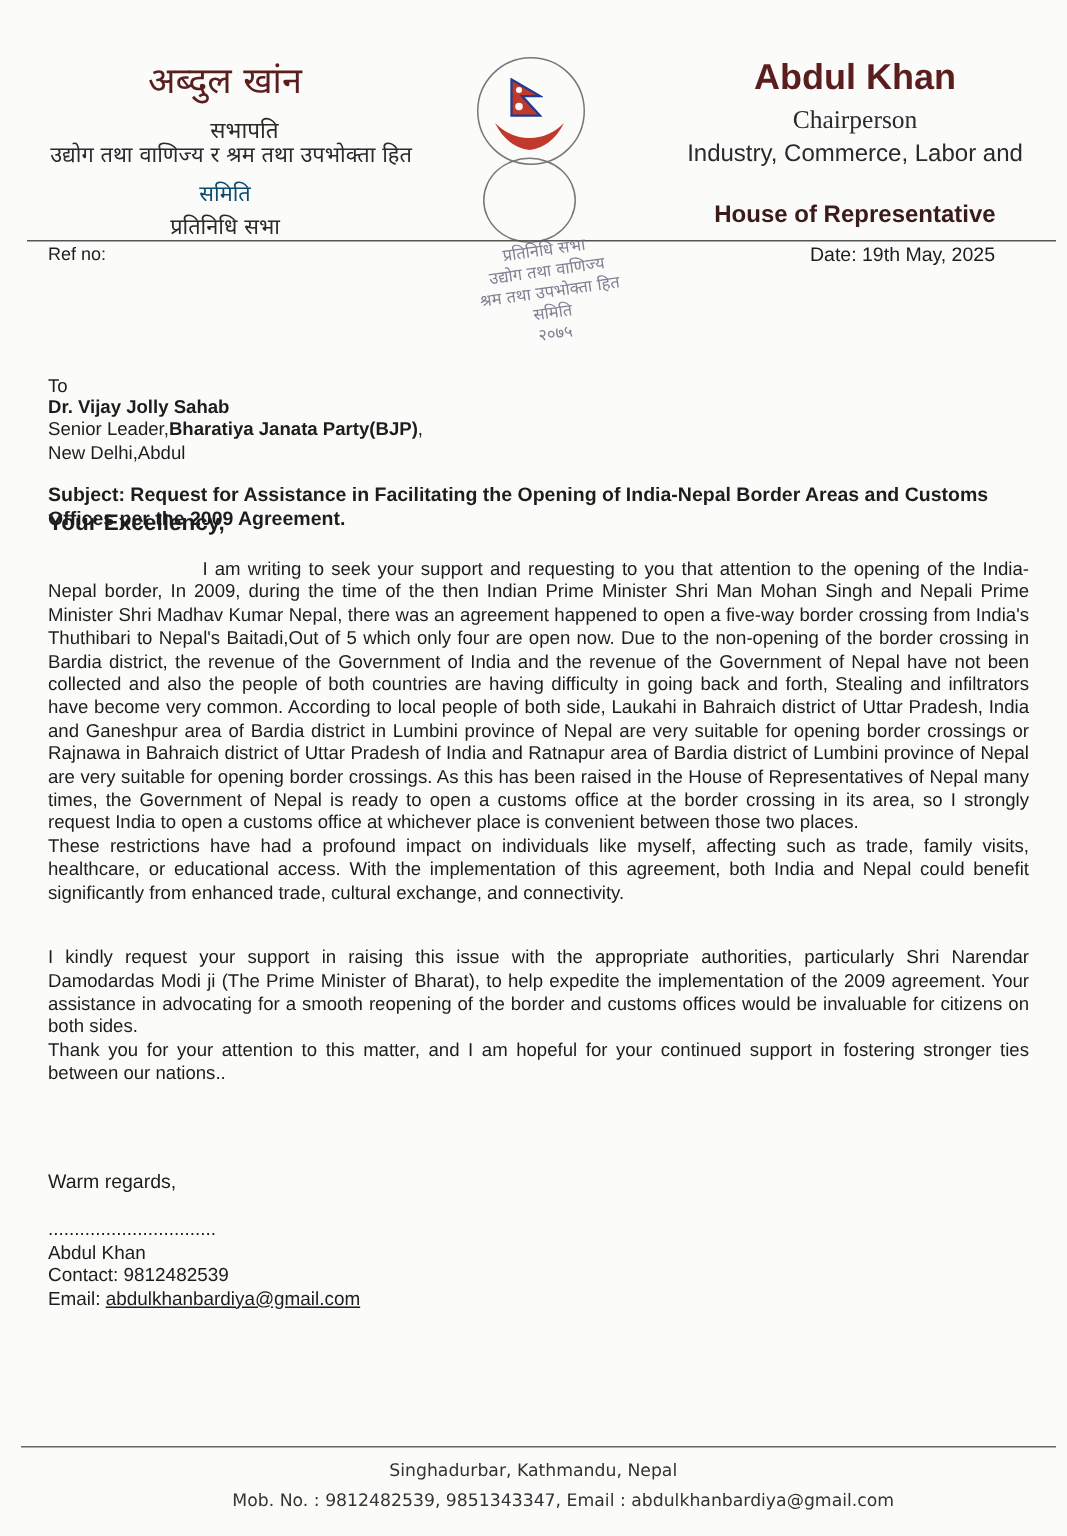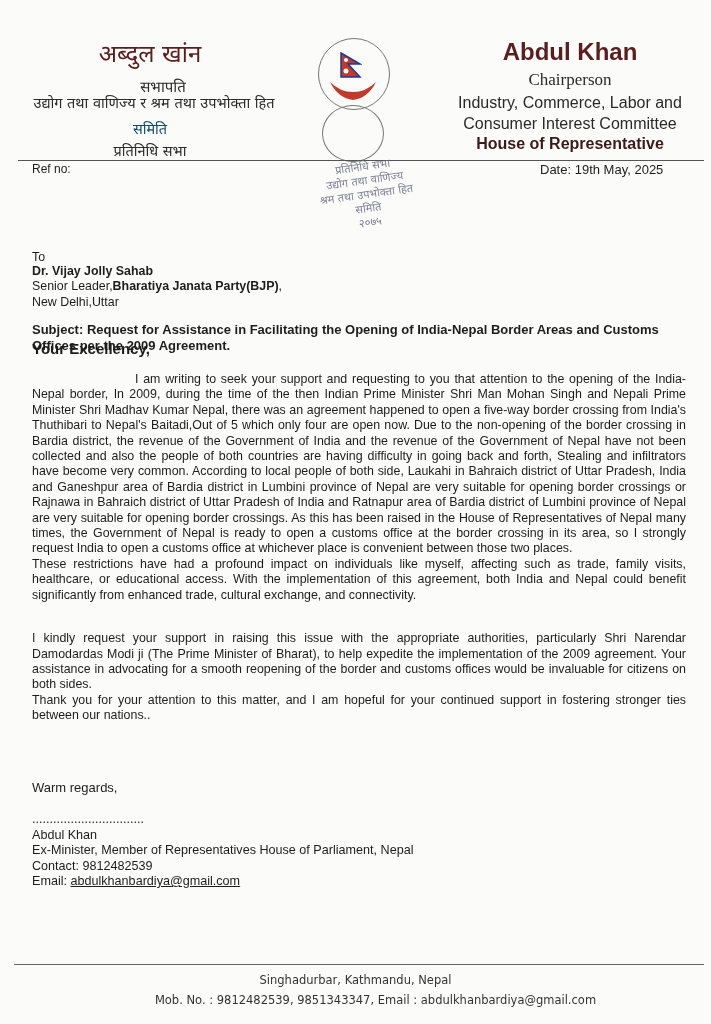--- a/index.html
+++ b/index.html
@@ -57,58 +57,56 @@
 </svg>
 <svg class="abs" style="left:328px;top:80px;width:50px;height:22px" viewBox="0 0 50 22">
   <path d="M2,2 Q10,18 25,20 Q40,18 48,2 Q38,12 25,12 Q12,12 2,2 Z" fill="#c0392b"></path>
 </svg>
 <div class="abs logo2"></div>
 
 <div class="abs en-right en-name">Abdul Khan</div>
 <div class="abs en-right en-title">Chairperson</div>
 <div class="abs en-right en-comm">
   <div>Industry, Commerce, Labor and</div>
-  <div>Consumer Interest Committee</div>
 </div>
 <div class="abs en-right en-house">House of Representative</div>
 
 <div class="abs hr-top"></div>
 <div class="abs ref">Ref no:</div>
 <div class="abs date">Date: 19th May, 2025</div>
 
 <div class="abs stamp">
   <div>प्रतिनिधि सभा</div>
   <div>उद्योग तथा वाणिज्य</div>
   <div>श्रम तथा उपभोक्ता हित समिति</div>
   <div>२०७५</div>
 </div>
 
 <div class="abs text to">To</div>
 <div class="abs text rec">
   <div style="font-weight:bold">Dr. Vijay Jolly Sahab</div>
   <div><span>Senior Leader,</span><b>Bharatiya Janata Party(BJP)</b><span>,</span></div>
-  <div>New Delhi,Uttar</div>
+  <div>New Delhi,Abdul</div>
 </div>
 
 <div class="abs subj">Subject: Request for Assistance in Facilitating the Opening of India-Nepal Border Areas and Customs Offices per the 2009 Agreement.</div>
 <div class="abs salut">Your Excellency,</div>
 
 <div class="abs text body">
   <div class="p1">I am writing to seek your support and requesting to you that attention to the opening of the India-Nepal border, In 2009, during the time of the then Indian Prime Minister Shri Man Mohan Singh and Nepali Prime Minister Shri Madhav Kumar Nepal, there was an agreement happened to open a five-way border crossing from India's Thuthibari to Nepal's Baitadi,Out of 5 which only four are open now. Due to the non-opening of the border crossing in Bardia district, the revenue of the Government of India and the revenue of the Government of Nepal have not been collected and also the people of both countries are having difficulty in going back and forth, Stealing and infiltrators have become very common. According to local people of both side, Laukahi in Bahraich district of Uttar Pradesh, India and Ganeshpur area of Bardia district in Lumbini province of Nepal are very suitable for opening border crossings or Rajnawa in Bahraich district of Uttar Pradesh of India and Ratnapur area of Bardia district of Lumbini province of Nepal are very suitable for opening border crossings. As this has been raised in the House of Representatives of Nepal many times, the Government of Nepal is ready to open a customs office at the border crossing in its area, so I strongly request India to open a customs office at whichever place is convenient between those two places.</div>
   <div>These restrictions have had a profound impact on individuals like myself, affecting such as trade, family visits, healthcare, or educational access. With the implementation of this agreement, both India and Nepal could benefit significantly from enhanced trade, cultural exchange, and connectivity.</div>
   <div class="gap"></div>
   <div>I kindly request your support in raising this issue with the appropriate authorities, particularly Shri Narendar Damodardas Modi ji (The Prime Minister of Bharat), to help expedite the implementation of the 2009 agreement. Your assistance in advocating for a smooth reopening of the border and customs offices would be invaluable for citizens on both sides.</div>
   <div>Thank you for your attention to this matter, and I am hopeful for your continued support in fostering stronger ties between our nations..</div>
 </div>
 
 <div class="abs close">Warm regards,</div>
 
 <div class="abs sig">
   <div>................................</div>
   <div>Abdul Khan</div>
-  <div>Ex-Minister, Member of Representatives House of Parliament, Nepal</div>
   <div>Contact: 9812482539</div>
   <div><span>Email: </span><a class="email-link">abdulkhanbardiya@gmail.com</a></div>
 </div>
 
 <div class="abs hr-bot"></div>
 <div class="abs foot foot1">Singhadurbar, Kathmandu, Nepal</div>
 <div class="abs foot foot2">Mob. No. : 9812482539, 9851343347,  Email : abdulkhanbardiya@gmail.com</div>
 
 </body></html>

